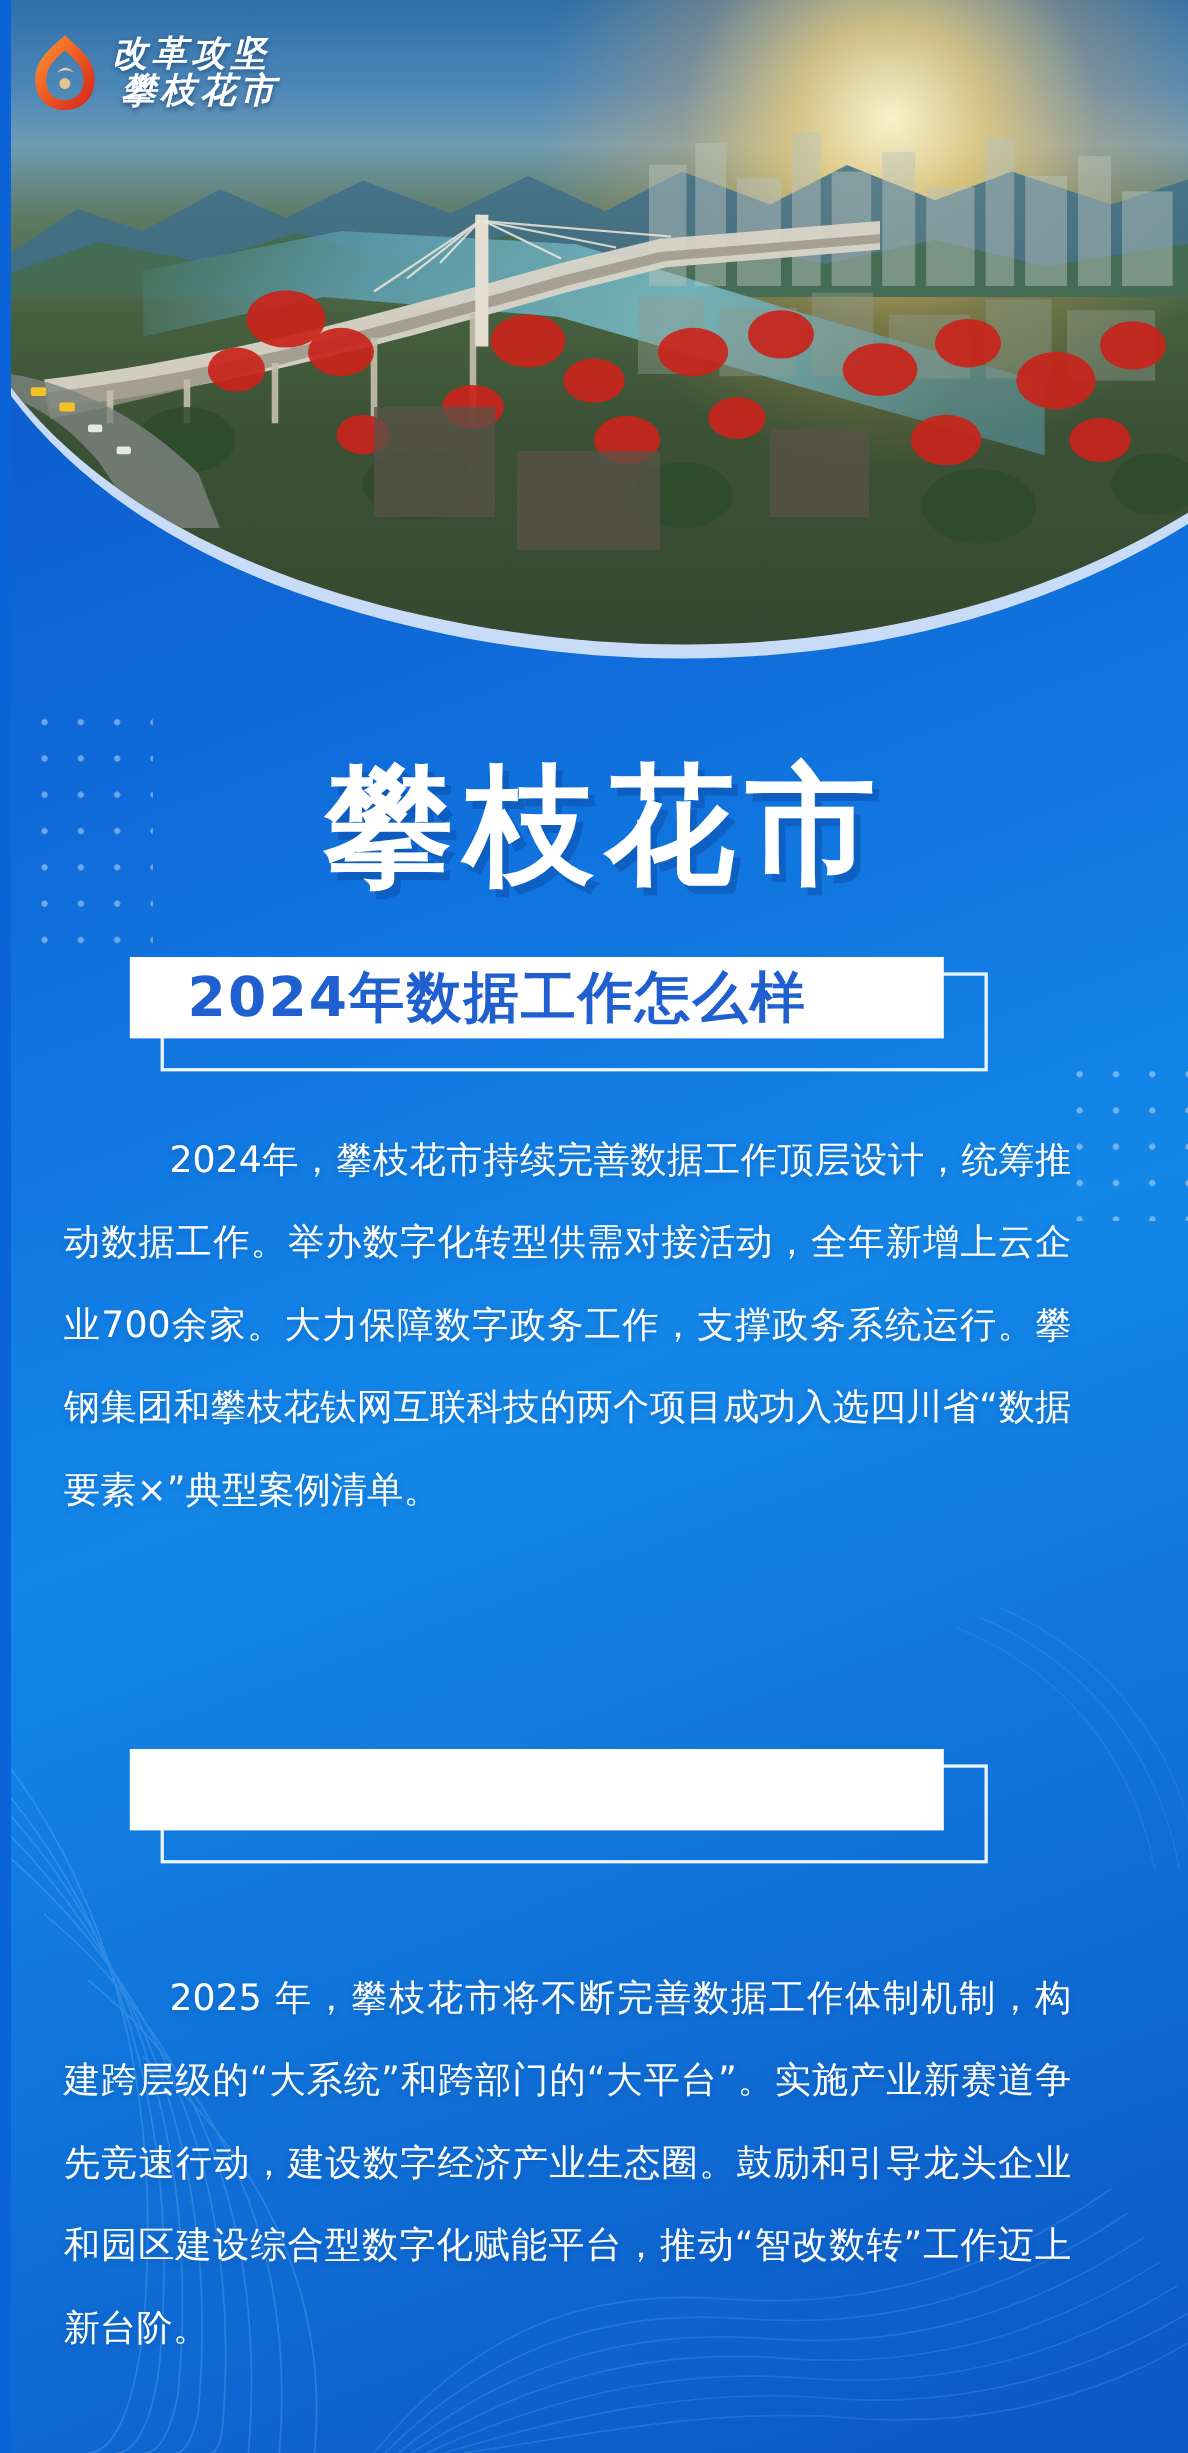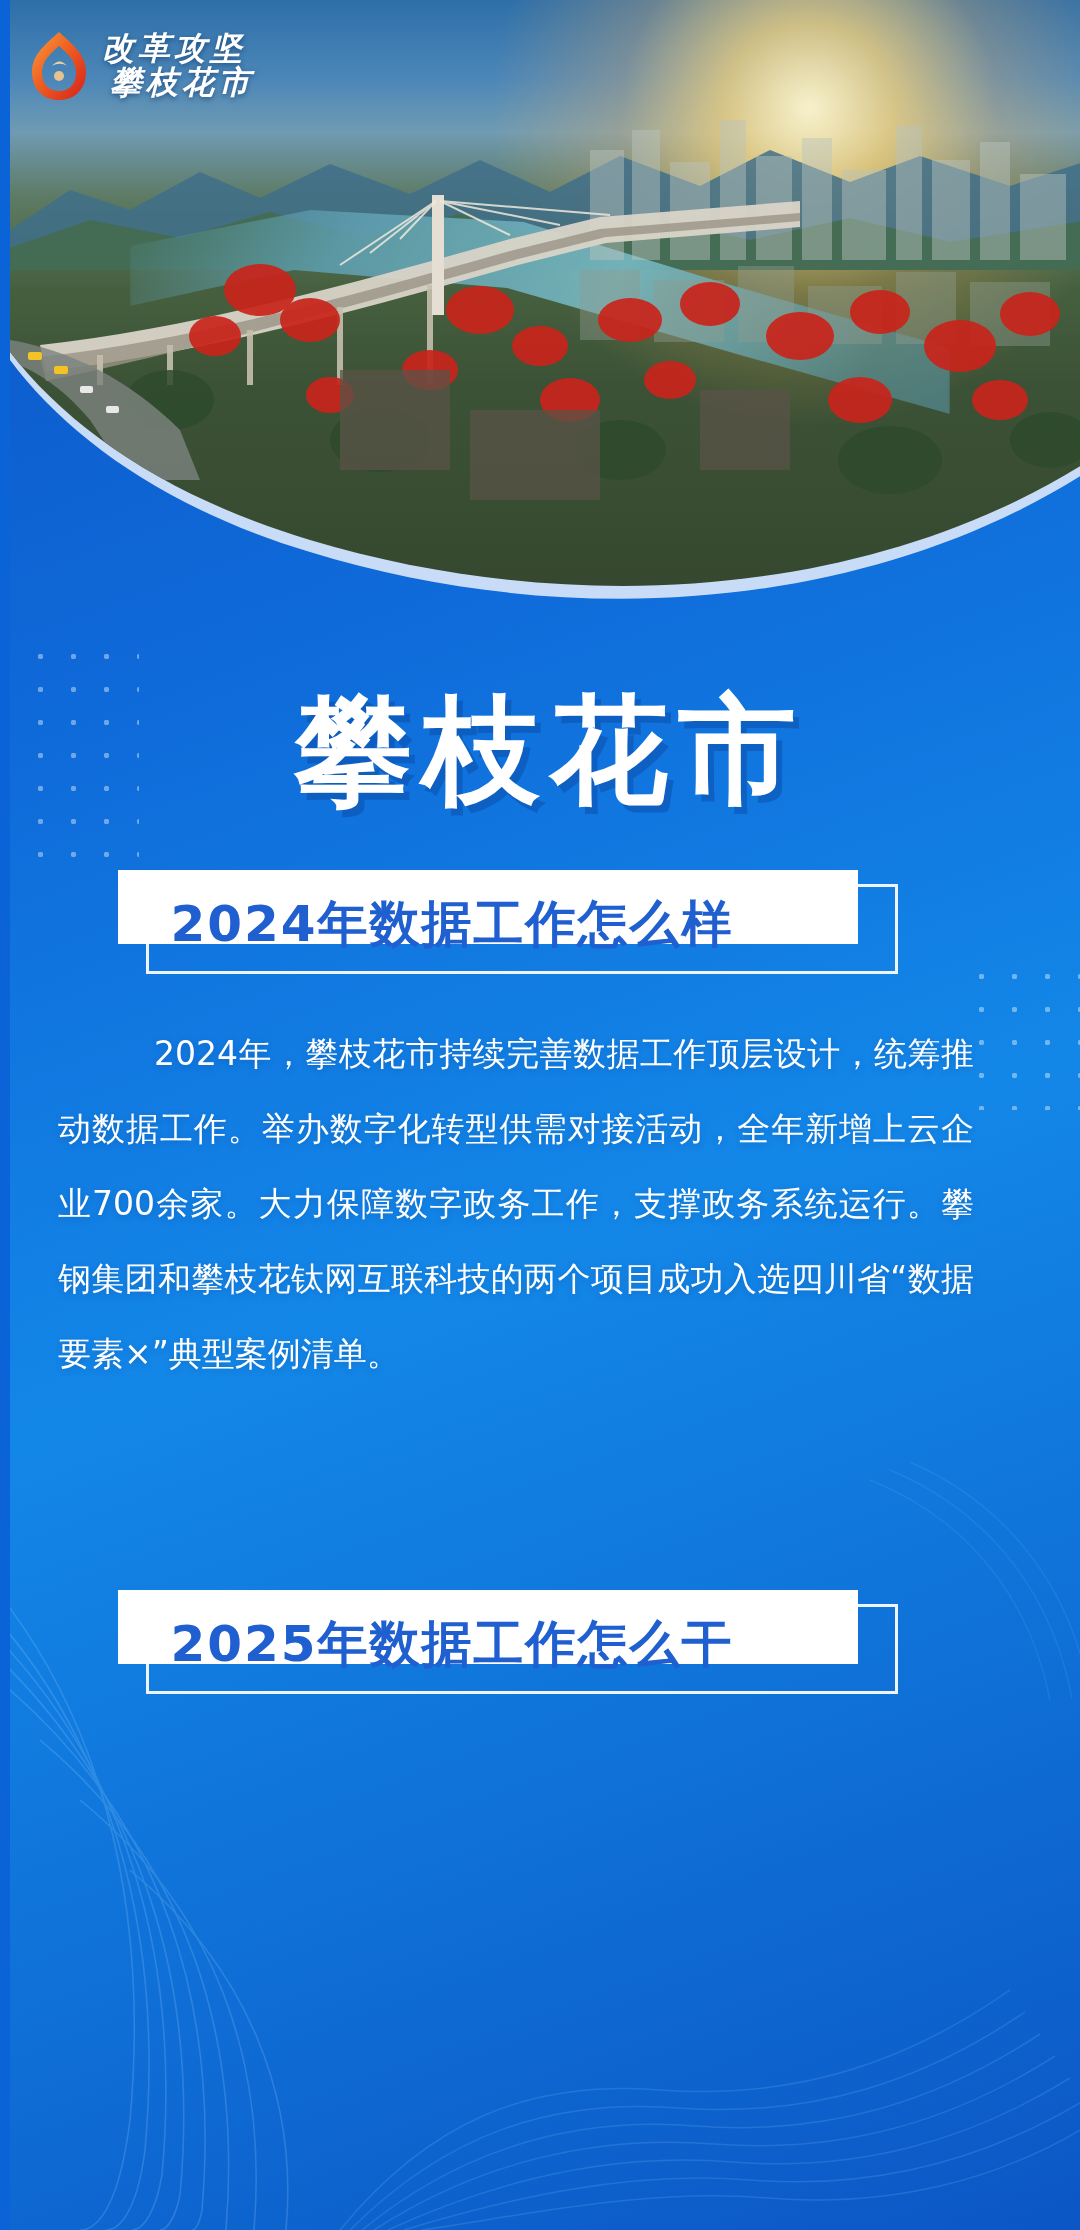--- a/index.html
+++ b/index.html
@@ -107,21 +107,21 @@
   .banner .frame{
     position:absolute;left:28px;top:14px;width:752px;height:90px;
     border:3px solid rgba(255,255,255,.92);
     box-sizing:border-box;
   }
   .banner .plate{
     position:absolute;left:0;top:0;width:740px;height:74px;
     background:#ffffff;
   }
   .banner .plate-txt{
-    position:absolute;left:0;top:17px;width:668px;height:74px;
+    position:absolute;left:0;top:0;width:668px;height:74px;
     display:flex;align-items:center;justify-content:center;
     font-family:"DejaVu Sans","Liberation Sans",sans-serif;
     font-weight:bold;font-size:50px;letter-spacing:2px;
     color:#1f5fd0;
     white-space:nowrap;
   }
   #banner1{left:108px;top:870px;}
   #banner2{left:108px;top:1590px;}
 
   
@@ -312,17 +312,17 @@
     <div class="frame"></div>
     <div class="plate"></div>
     <div class="plate-txt">2024年数据工作怎么样</div>
   </div>
 
   <div class="para" id="para1">2024年，攀枝花市持续完善数据工作顶层设计，统筹推动数据工作。举办数字化转型供需对接活动，全年新增上云企业700余家。大力保障数字政务工作，支撑政务系统运行。攀钢集团和攀枝花钛网互联科技的两个项目成功入选四川省“数据要素×”典型案例清单。</div>
 
   <div class="banner" id="banner2">
     <div class="frame"></div>
     <div class="plate"></div>
-    <div class="plate-txt">2025年数据工作怎么干</div>
-  </div>
-
+  </div>
+
+  <div class="para" id="para2">2025 年，攀枝花市将不断完善数据工作体制机制，构建跨层级的“大系统”和跨部门的“大平台”。实施产业新赛道争先竞速行动，建设数字经济产业生态圈。鼓励和引导龙头企业和园区建设综合型数字化赋能平台，推动“智改数转”工作迈上新台阶。</div>
 
 </div>
 
 </body></html>

